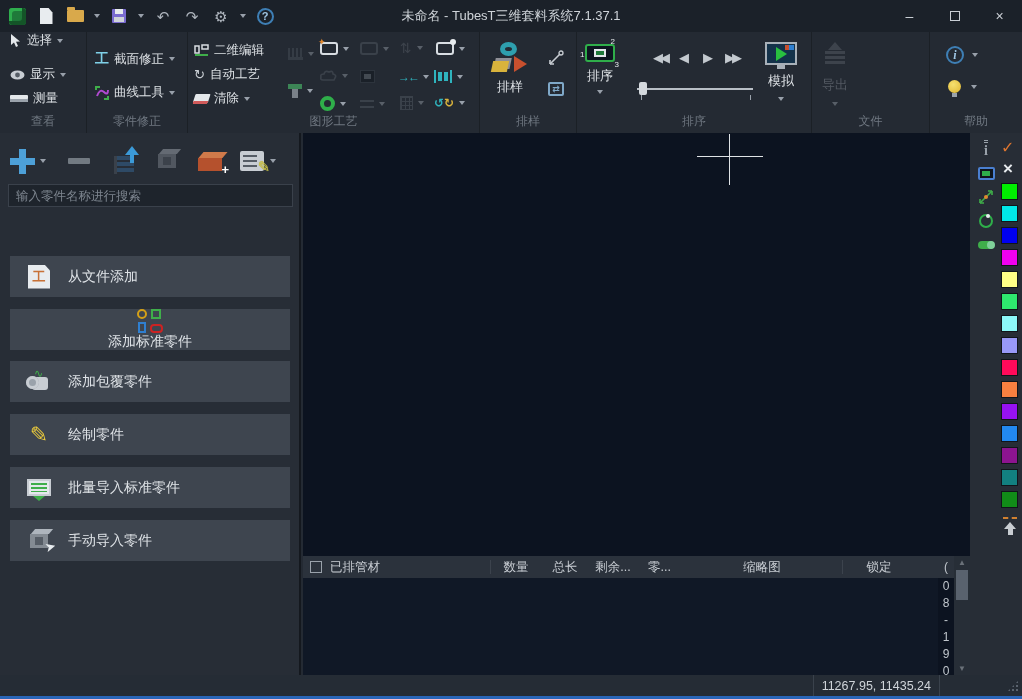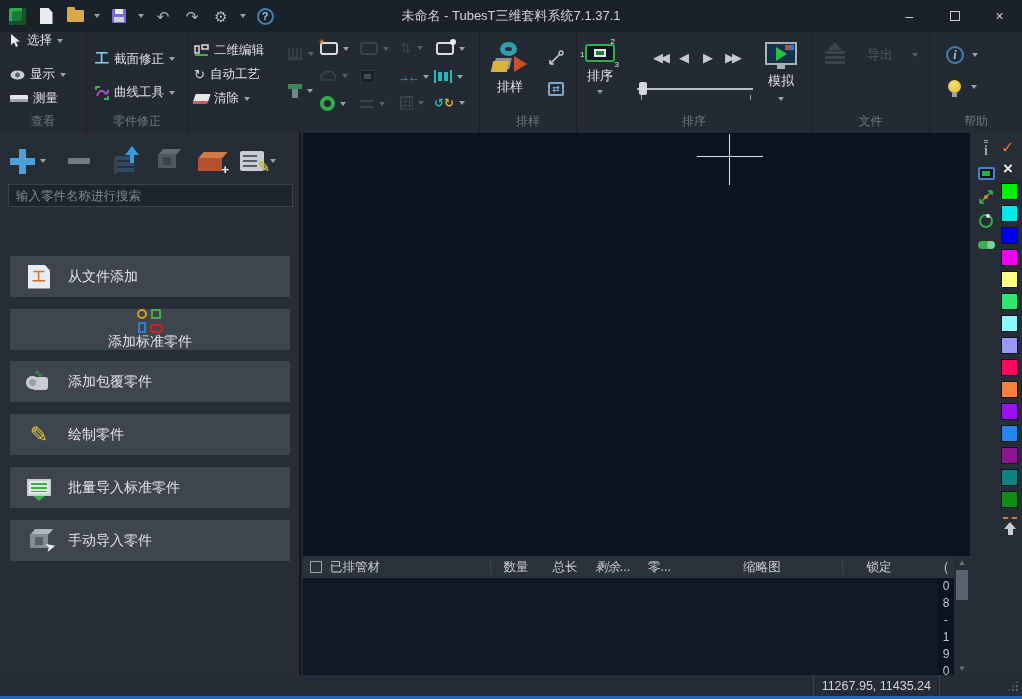--- a/index.html
+++ b/index.html
@@ -347,20 +347,21 @@
       </div>
       <div class="rrow dim" style="left:212px;top:64px;">
         <span class="ic-grid"></span>
           <span class="caret"></span>
       </div>
       <div class="rrow" style="left:246px;top:64px;">
         <span class="rot2"><span style="color:#2fb4be;">↺</span><span style="color:#d9b33c;">↻</span></span>
           <span class="caret"></span>
       </div>
 
+      <div class="rglabel">图形工艺</div>
     </div>
 
     <div class="rgroup" style="width:97px;">
       <div class="rrow" style="left:12px;top:10px;flex-direction:column;gap:4px;">
         <span class="nest-ic">
             <span class="ring"></span>
             <span class="blk"></span>
             <span class="tri"></span>
           </span>
         <span style="font-size:13px;">排样</span>
@@ -406,21 +407,21 @@
             <span class="ply"></span>
             <span class="px"></span>
           </span>
         <span style="font-size:13px;">模拟</span>
         <span class="caret"></span>
       </div>
       <div class="rglabel">排序</div>
     </div>
 
     <div class="rgroup" style="width:118px;">
-      <div class="rrow dim" style="left:10px;top:10px;flex-direction:row;gap:19px;text-align:center;">
+      <div class="rrow dim" style="left:10px;top:10px;flex-direction:column;gap:8px;text-align:center;">
         <span class="exp-ic">
             <span class="arr"></span>
             <span class="bars"></span>
           </span>
         <span style="font-size:13px;color:#8a9099;">导出</span>
         <span class="caret"></span>
       </div>
       <div class="rglabel">文件</div>
     </div>
 
@@ -528,21 +529,21 @@
     <span class="xhair-h"></span>
   </div>
 
   <div class="bottom-panel">
     <div class="bt-head">
       <span class="chk"></span>
       <span class="col" style="width:168px;padding-left:8px;">已排管材</span>
       <span class="sep"></span>
       <span class="col" style="width:50px;text-align:center;">数量</span>
       <span class="col" style="width:48px;text-align:center;">总长</span>
-      <span class="col" style="width:48px;text-align:center;font-style:italic;">剩余...</span>
+      <span class="col" style="width:48px;text-align:center;">剩余...</span>
       <span class="col" style="width:45px;text-align:center;">零...</span>
       <span class="col" style="width:160px;text-align:center;">缩略图</span>
       <span class="sep"></span>
       <span class="col" style="width:72px;text-align:center;">锁定</span>
     </div>
     <div class="charcol">
       <div style="height:22px;line-height:22px;background:#2b323c;">(</div>
       <div>0</div>
       <div>8</div>
       <div>-</div>

